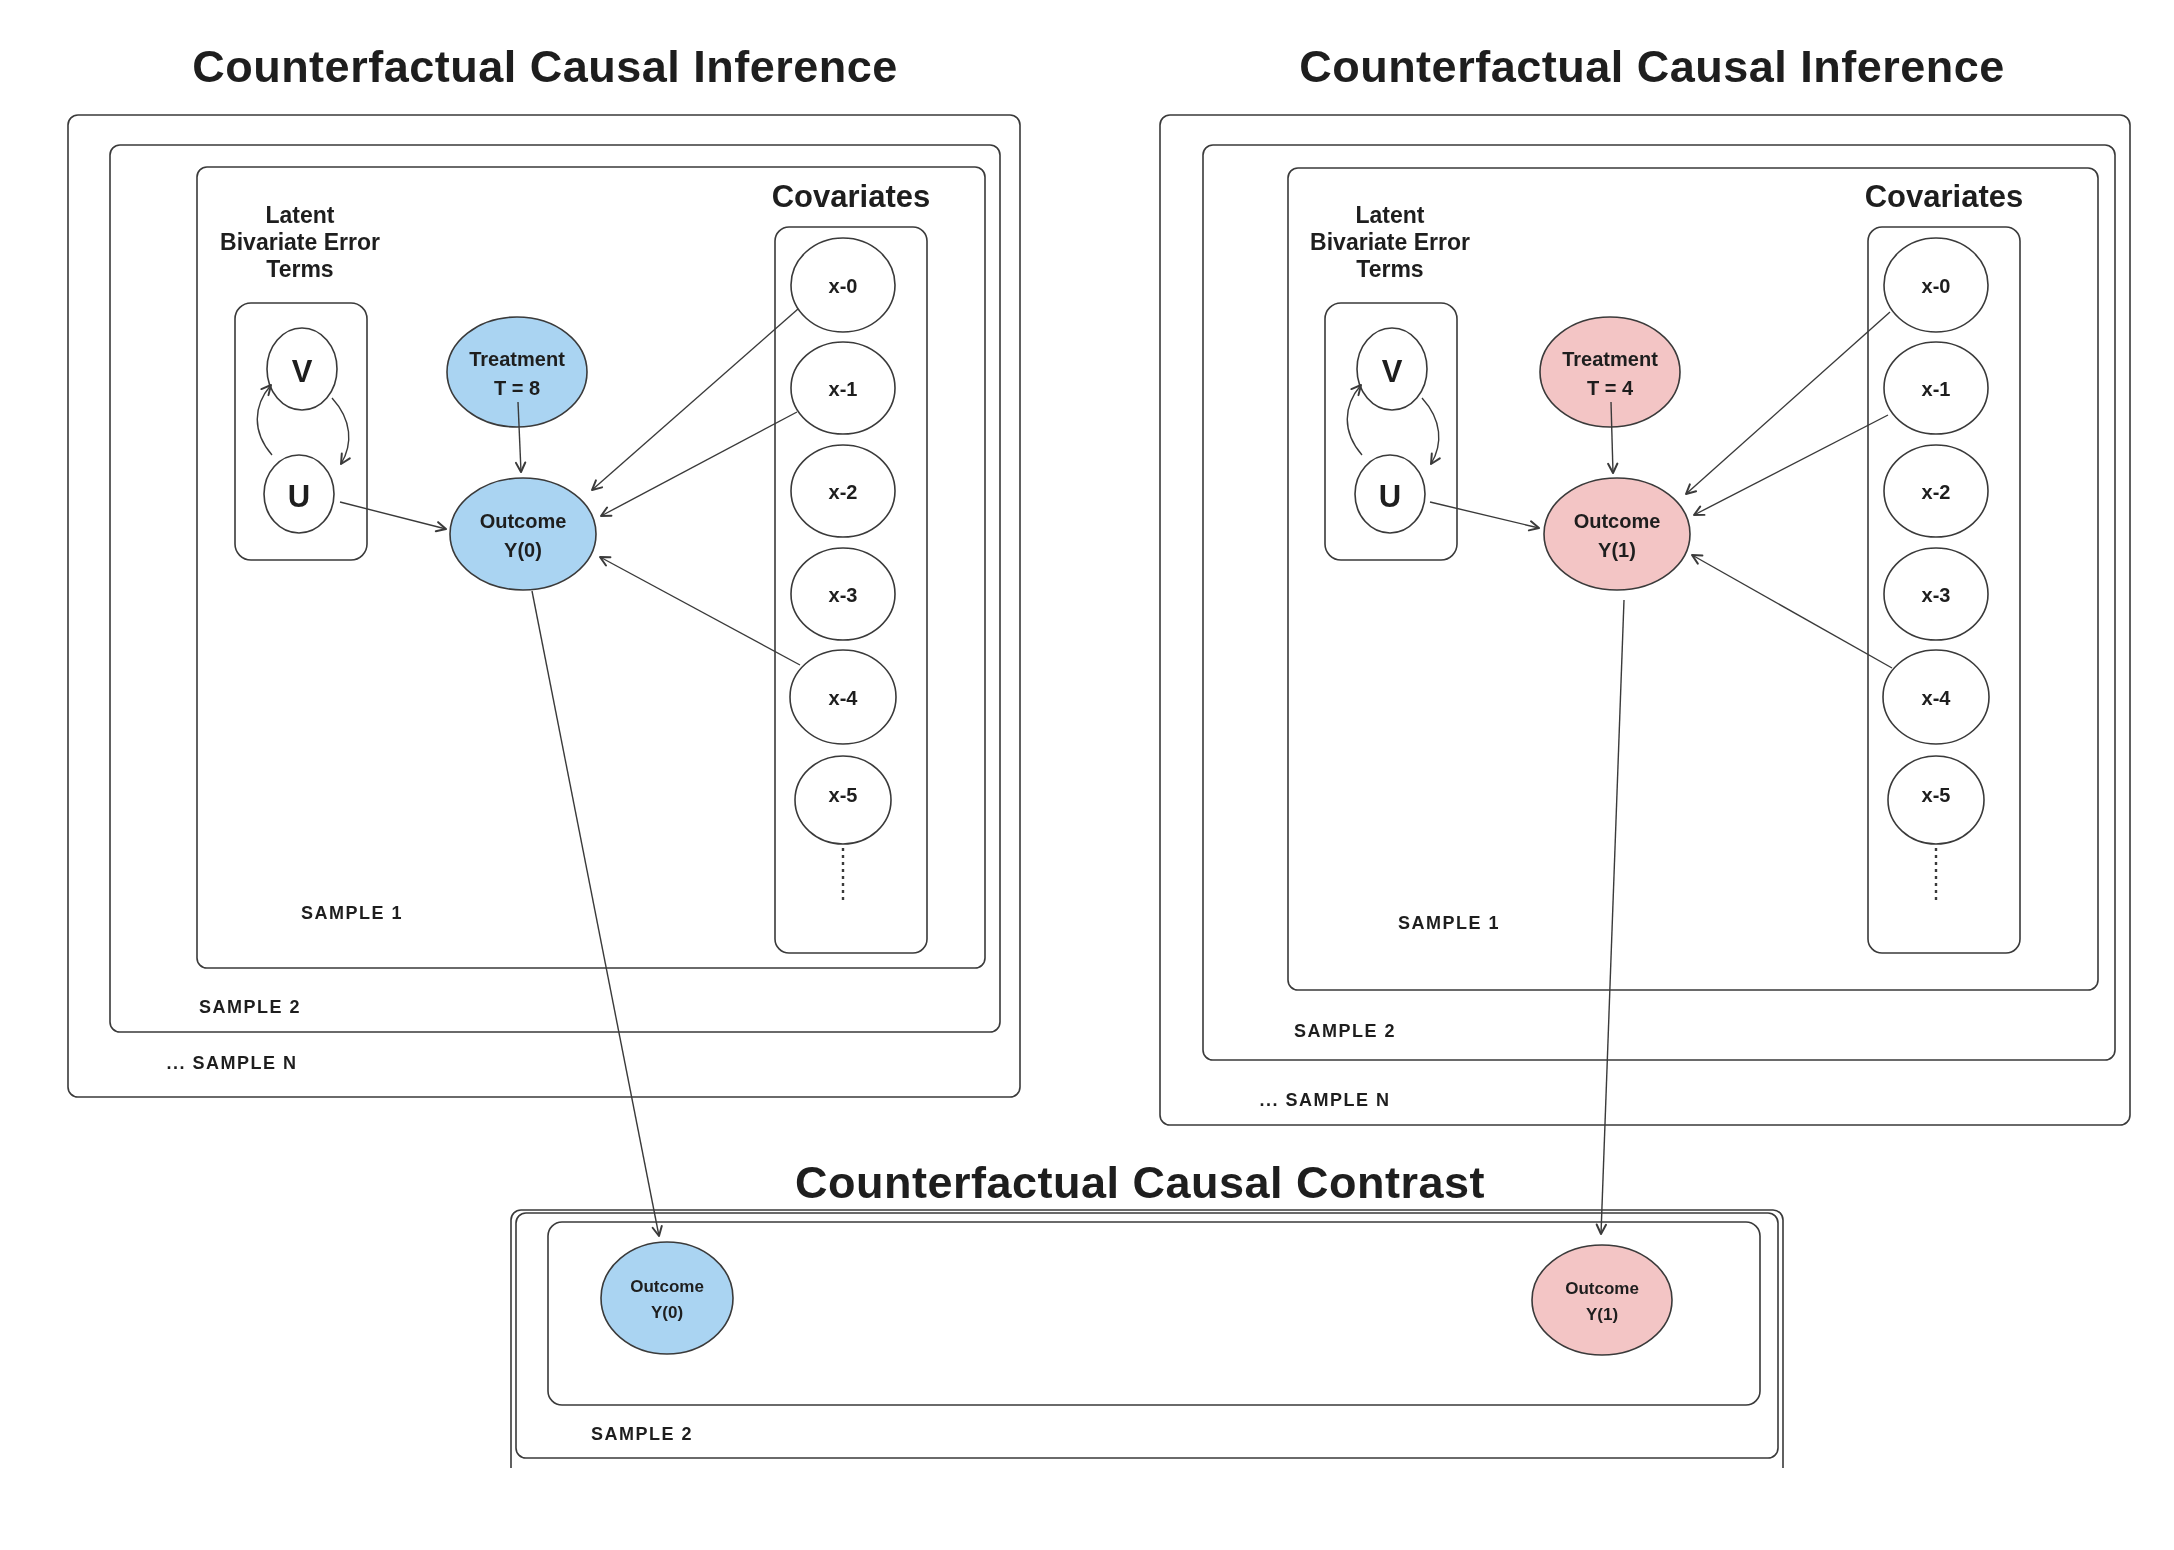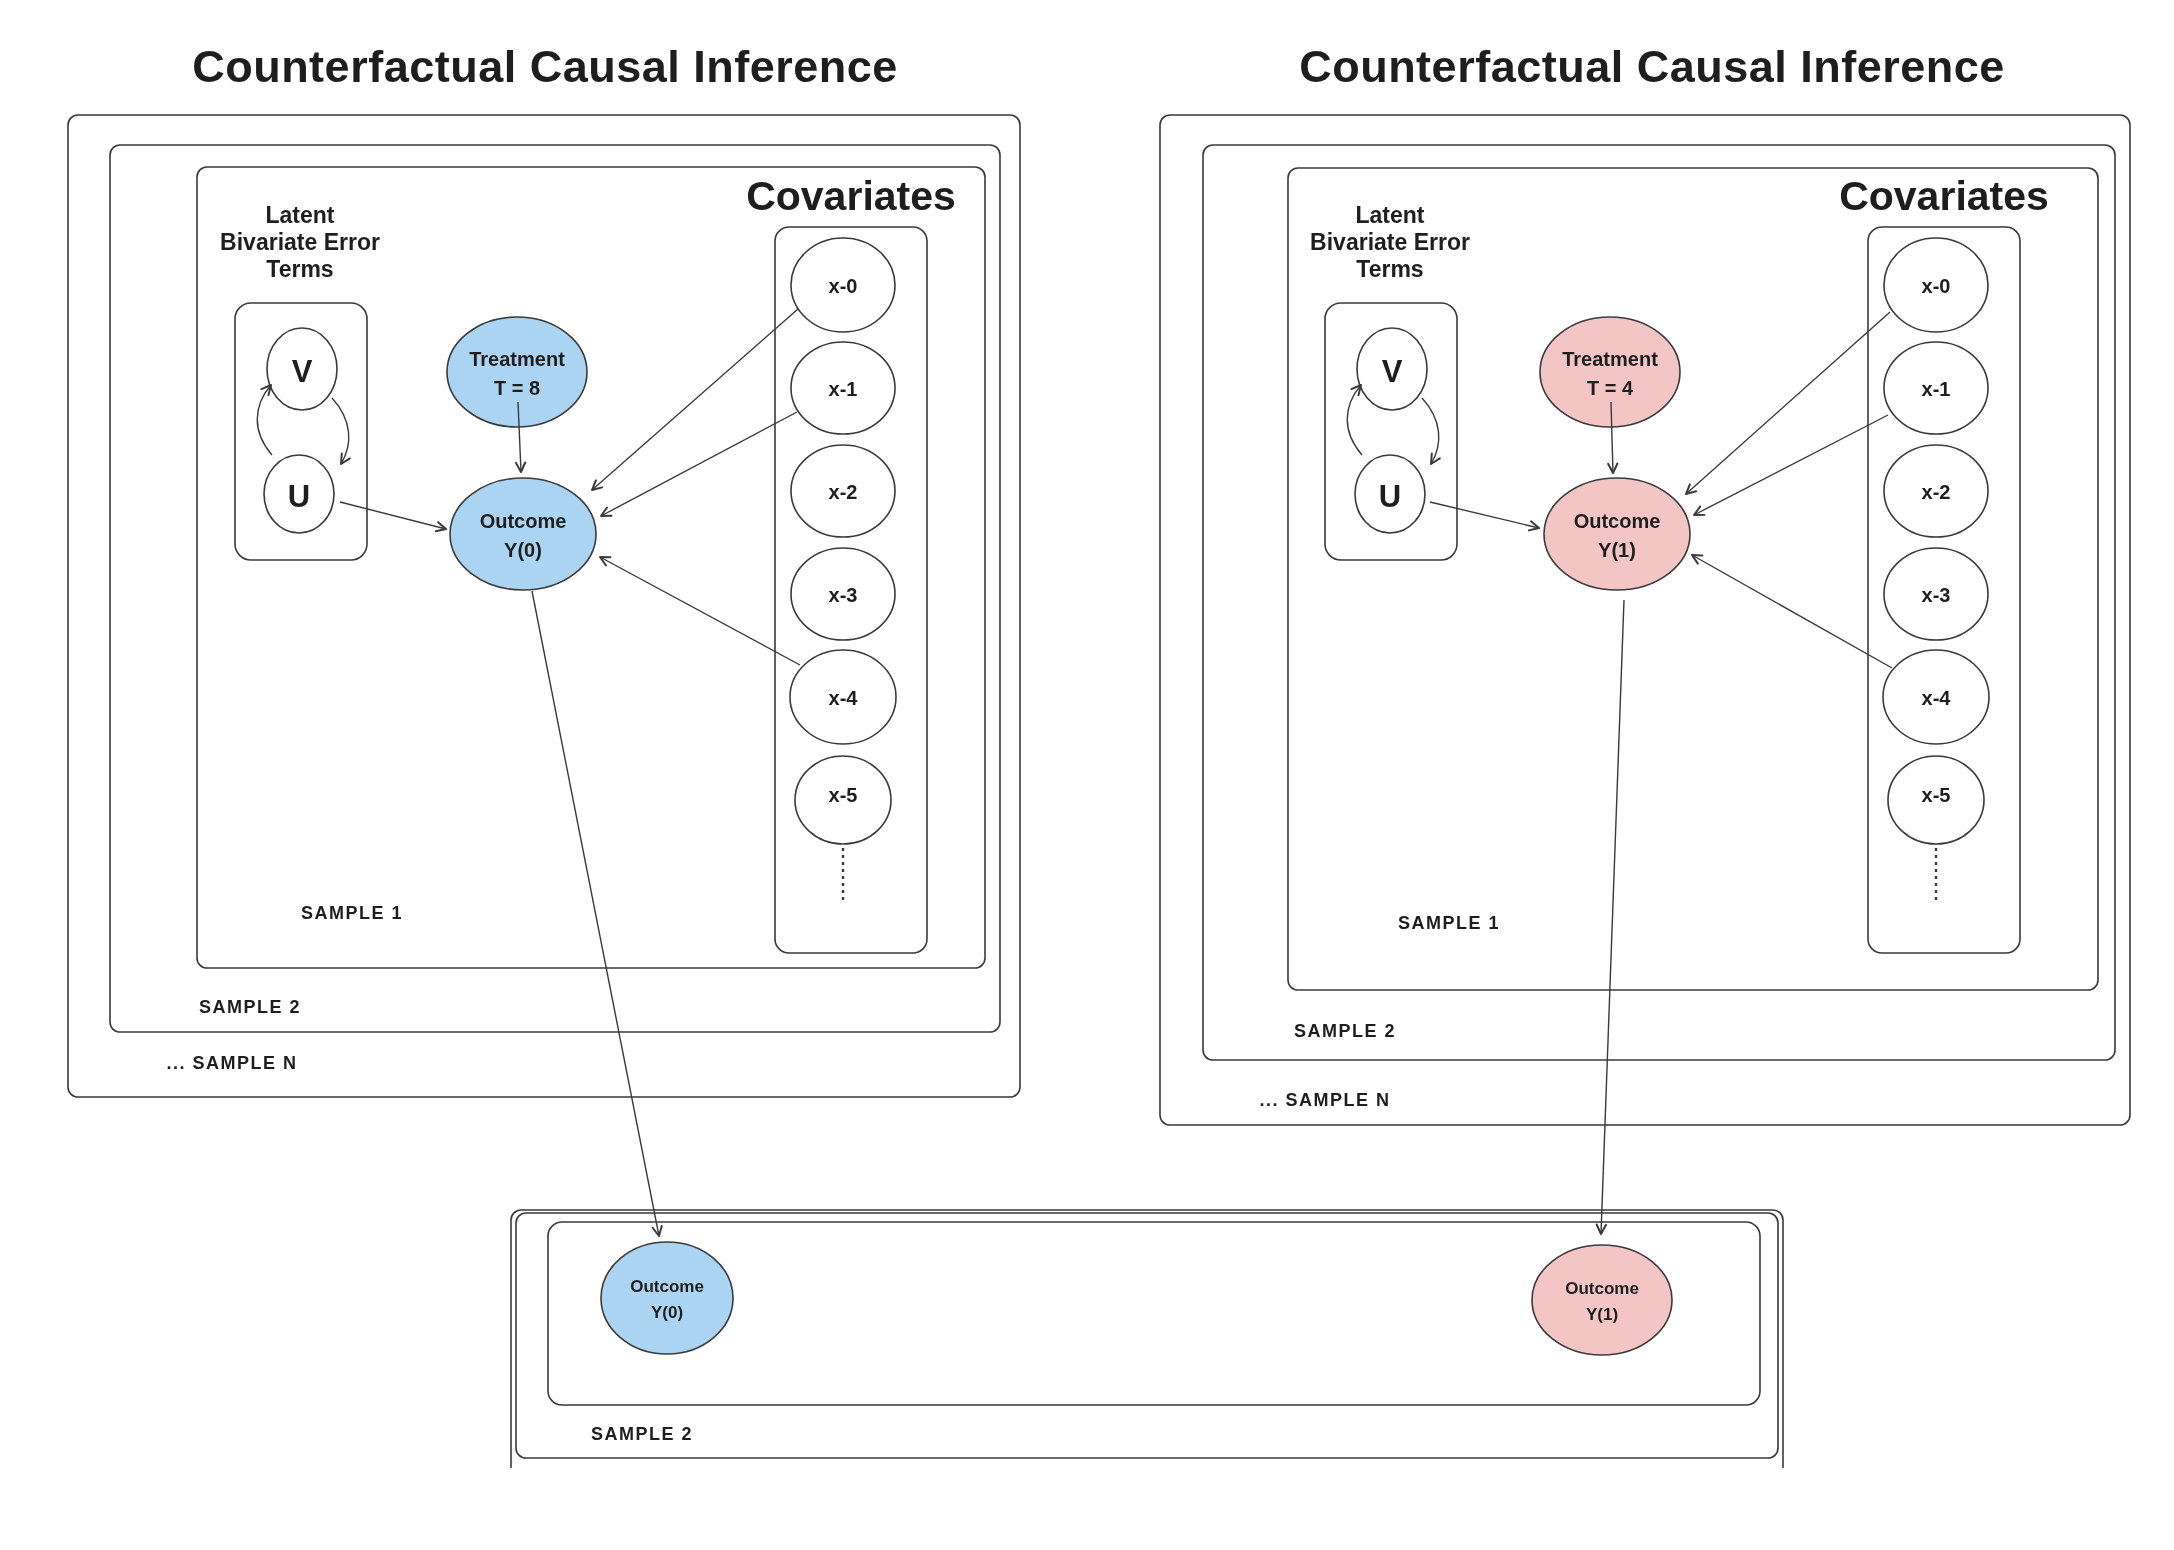--- a/index.html
+++ b/index.html
@@ -2,21 +2,21 @@
 <html><head>
 <meta charset="utf-8">
 <style>
   html,body{margin:0;padding:0;background:#ffffff;}
   .stage{position:relative;width:2174px;height:1468px;background:#fff;overflow:hidden;
          font-family:Liberation Sans, sans-serif;color:#1e1e1e;}
   svg.layer{position:absolute;left:0;top:0;}
   .t{position:absolute;transform:translate(-50%,-50%);white-space:pre;text-align:center;
      color:#1e1e1e;line-height:1;}
   .title{font-size:45px;font-weight:700;letter-spacing:.5px;}
-  .covtitle{font-size:41px;font-weight:700;}
+  .covtitle{font-size:31px;font-weight:700;}
   .latent{font-size:23px;font-weight:600;}
   .node{font-size:20px;font-weight:600;}
   .nodesm{font-size:17px;font-weight:600;}
   .circlbl{font-size:20px;font-weight:600;}
   .vu{font-size:31px;font-weight:700;}
   .sample{font-size:18px;font-weight:600;letter-spacing:1.5px;}
 </style>
 </head>
 <body>
 
@@ -95,20 +95,21 @@
       <rect x="511" y="1210" width="1272" height="288" rx="10"></rect>
       <rect x="516" y="1213" width="1262" height="245" rx="10"></rect>
       <rect x="548" y="1222" width="1212" height="183" rx="14"></rect>
     </g>
     <ellipse cx="667" cy="1298" rx="66" ry="56" fill="#aad4f2" stroke="#3a3a3a" stroke-width="1.6"></ellipse>
     <ellipse cx="1602" cy="1300" rx="70" ry="55" fill="#f3c5c5" stroke="#3a3a3a" stroke-width="1.6"></ellipse>
   </svg>
 
   <div class="t title" style="left:545px;top:66px;">Counterfactual Causal Inference</div>
   <div class="t title" style="left:1652px;top:66px;">Counterfactual Causal Inference</div>
+  <div class="t title" style="left:1140px;top:1182px;">Counterfactual Causal Contrast</div>
 
   <div class="t latent" style="left:300px;top:215px;">Latent</div>
   <div class="t latent" style="left:300px;top:242px;">Bivariate Error</div>
   <div class="t latent" style="left:300px;top:269px;">Terms</div>
   <div class="t vu" style="left:302px;top:371px;">V</div>
   <div class="t vu" style="left:299px;top:496px;">U</div>
   <div class="t node" style="left:517px;top:359px;">Treatment</div>
   <div class="t node" style="left:517px;top:388px;">T = 8</div>
   <div class="t node" style="left:523px;top:521px;">Outcome</div>
   <div class="t node" style="left:523px;top:550px;">Y(0)</div>

